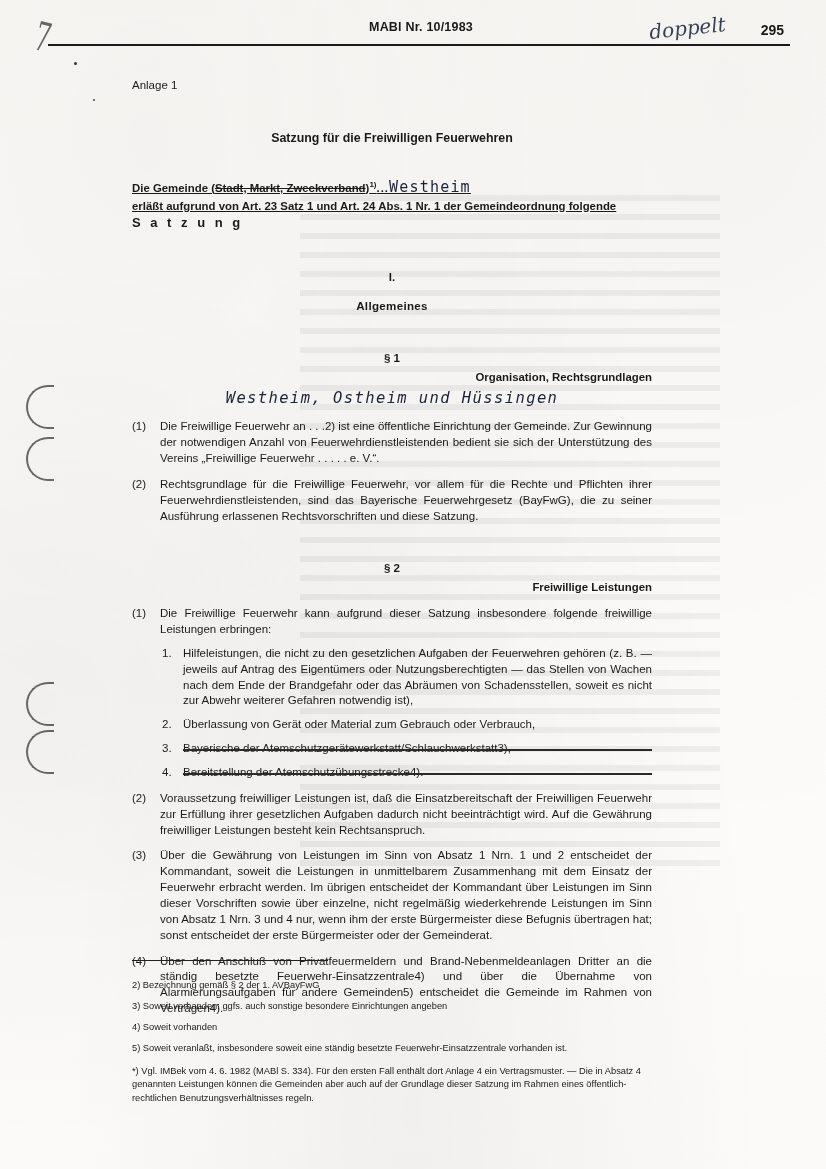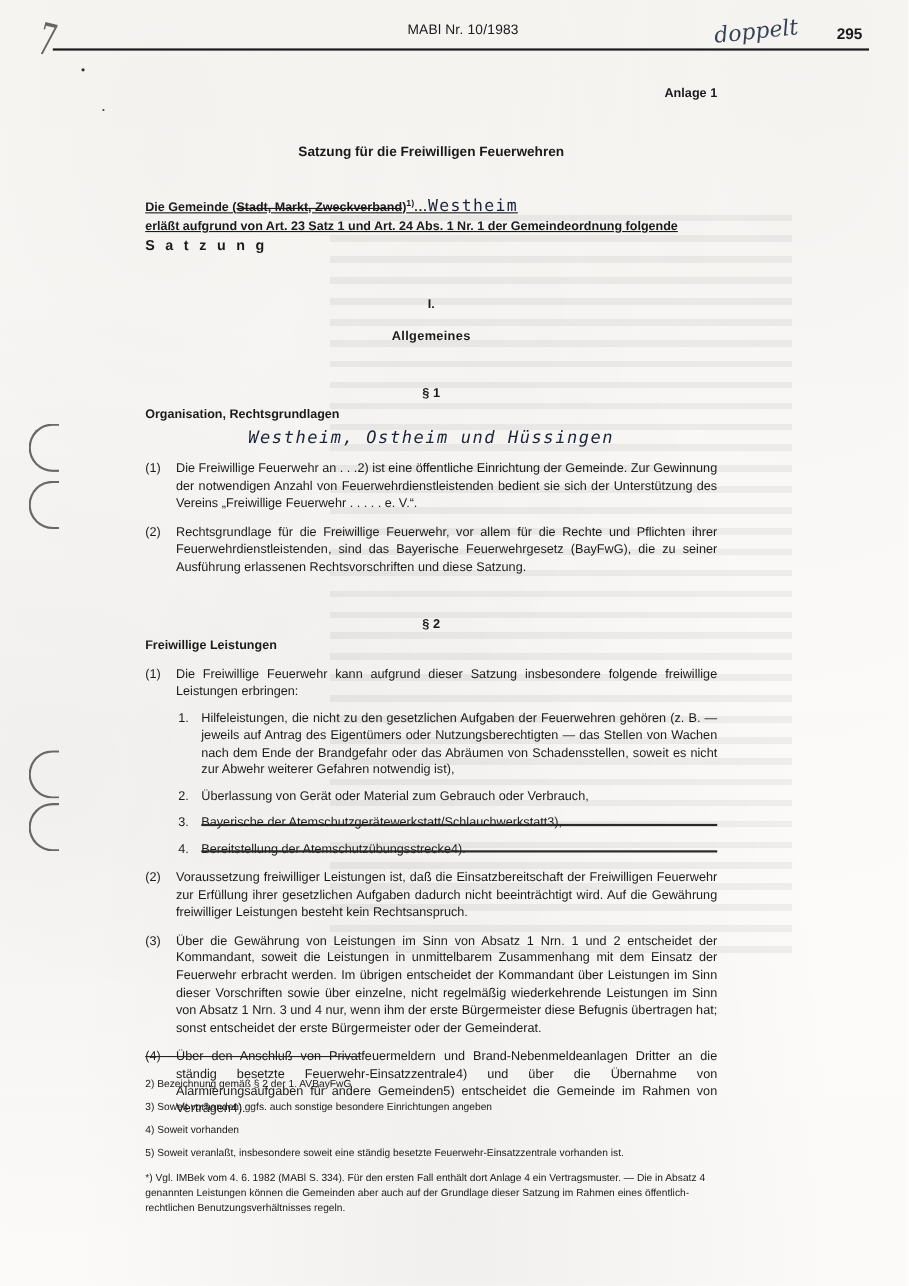--- a/index.html
+++ b/index.html
@@ -38,21 +38,21 @@
     pointer-events:none;
   }
   .content{position:absolute;inset:0;}
 
   
   .hdr{
     position:absolute;top:20px;left:0;right:0;height:26px;
   }
   .hdr-title{
     position:absolute;left:0;right:0;text-align:center;
-    font-size:12.5px;font-weight:normal;letter-spacing:.2px;padding-left:16px;
+    font-size:12.5px;font-weight:bold;letter-spacing:.2px;padding-left:16px;
   }
   .hdr-page{
     position:absolute;right:42px;top:2px;
     font-size:14px;font-weight:bold;
   }
   .hdr-hand{
     position:absolute;right:100px;top:-4px;
     font-family:"DejaVu Serif", serif;
     font-style:italic;font-size:20px;color:#15213a;
     transform:rotate(-6deg);
@@ -87,21 +87,21 @@
   .arc.a3{top:682px;}
   .arc.a4{top:730px;}
 
   
   .doc{
     position:absolute;left:132px;width:520px;top:70px;
     font-size:11.6px;line-height:1.38;
     text-align:justify;
   }
   .anlage{
-    text-align:right;font-weight:bold;font-size:11.5px;
+    font-weight:normal;font-size:11.5px;
     margin:8px 0 0 0;
   }
   .doc-title{
     text-align:center;font-weight:bold;font-size:12.4px;
     margin-top:36px;
   }
   .gemeinde-block{margin-top:30px;text-decoration:underline;}
   .gemeinde-line1{
     font-size:11.4px;font-weight:bold;
   }
@@ -121,21 +121,21 @@
     text-align:center;font-weight:bold;font-size:11.5px;margin-top:38px;
   }
   .allgemeines{
     text-align:center;font-weight:bold;font-size:11.6px;margin-top:12px;
     letter-spacing:.3px;
   }
   .para-head{
     text-align:center;font-weight:bold;font-size:11.6px;margin-top:36px;
   }
   .para-sub{
-    text-align:left;font-weight:bold;font-size:11.4px;margin-top:4px;
+    text-align:right;font-weight:bold;font-size:11.4px;margin-top:4px;
   }
   .hand-over{
     position:relative;
     text-align:center;margin-top:2px;font-style:italic;
   }
   .abs{
     margin-top:10px;
     display:flex;gap:6px;
     font-size:11.5px;
   }

